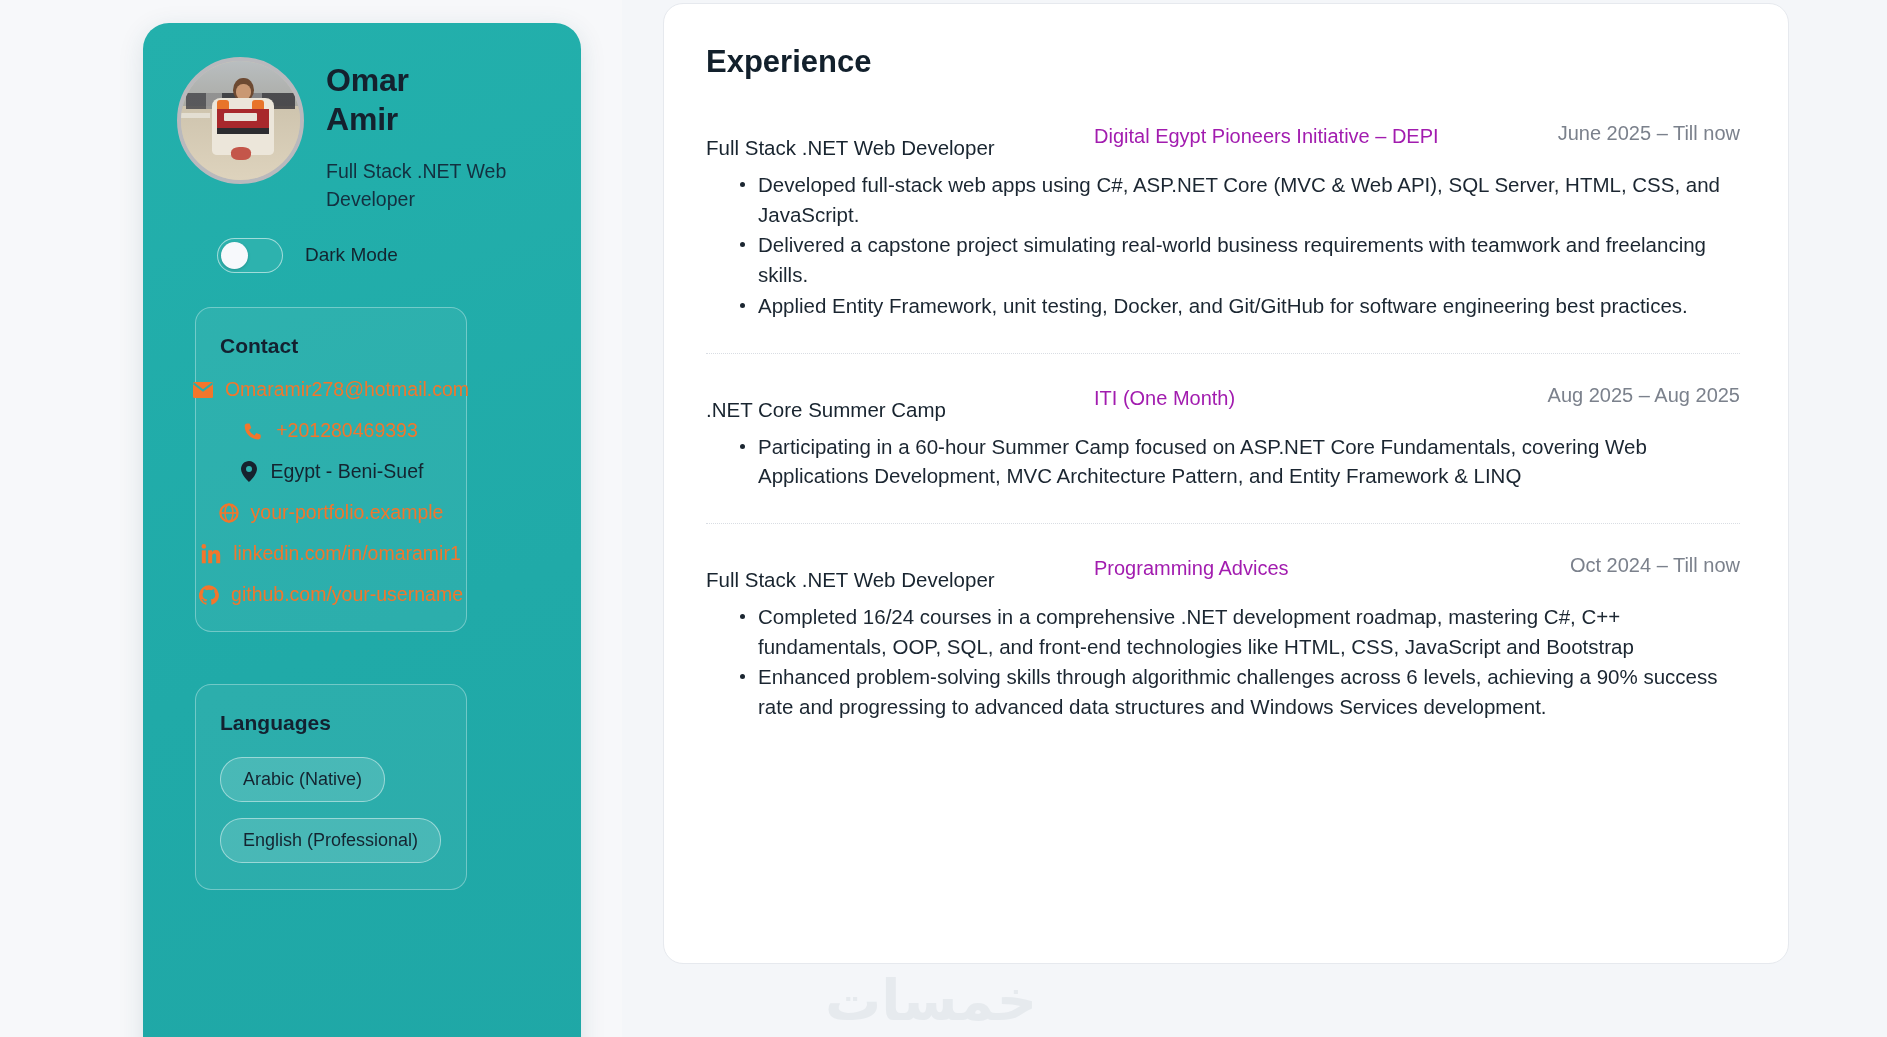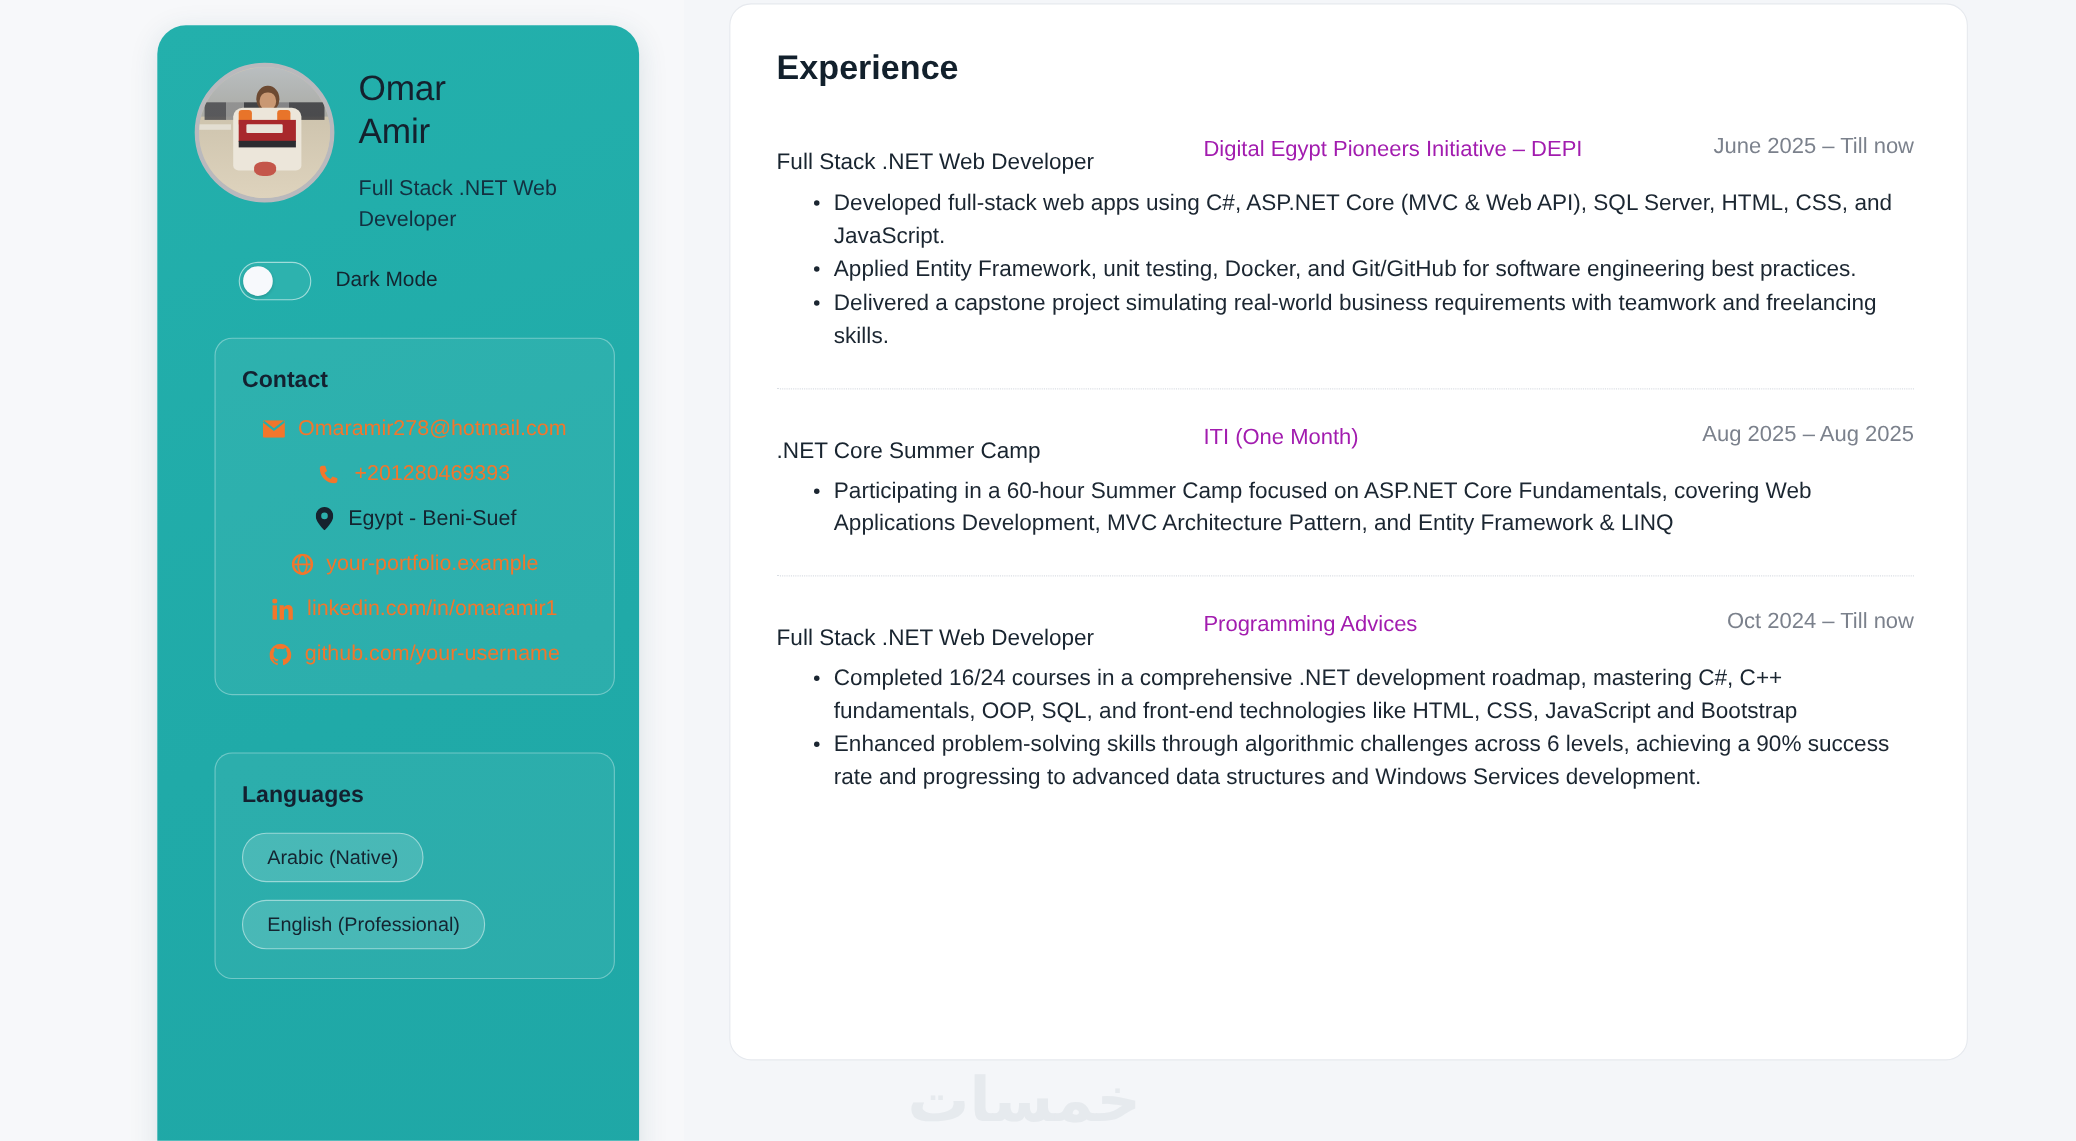--- a/index.html
+++ b/index.html
@@ -105,21 +105,21 @@
     width: 17%; height: 11%;
     background: #c4564a; border-radius: 40%;
   }
   .avatar .rail {
     position: absolute; left: 0; top: 44%;
     width: 24%; height: 4%;
     background: #e3ded2;
   }
   .name-block { padding-top: 4px; }
   .name {
-    font-size: 32px; font-weight: normal;
+    font-size: 32px; font-weight: bold;
     color: #14212e; line-height: 1.22;
     letter-spacing: -.2px;
   }
   .role {
     margin-top: 18px;
     font-size: 19.5px;
     color: #133040;
     line-height: 1.45;
     max-width: 205px;
   }
@@ -142,21 +142,21 @@
     background: #f7f9fc;
     box-shadow: 0 1px 3px rgba(0,0,0,.18);
   }
   .toggle-label {
     font-size: 19px; color: #13242f;
   }
   
   .inner-card {
     margin-top: 34px;
     margin-left: 18px;
-    width: 364px;
+    width: 272px;
     background: rgba(255,255,255,0.055);
     border: 1px solid rgba(255,255,255,0.33);
     border-radius: 16px;
     padding: 26px 24px 26px 24px;
   }
   .inner-title {
     font-size: 21px; font-weight: bold;
     color: #132130; margin-bottom: 22px;
   }
   .contact-list { display: flex; flex-direction: column; gap: 21px; }
@@ -381,22 +381,22 @@
       <h1 class="section-title">Experience</h1>
 
       <section class="job job-1">
         <div class="job-head">
           <div class="job-title">Full Stack .NET Web Developer</div>
           <div class="job-org">Digital Egypt Pioneers Initiative – DEPI</div>
           <div class="job-date">June 2025 – Till now</div>
         </div>
         <ul class="job-bullets">
           <li>Developed full-stack web apps using C#, ASP.NET Core (MVC &amp; Web API), SQL Server, HTML, CSS, and JavaScript.</li>
+          <li>Delivered a capstone project simulating real-world business requirements with teamwork and freelancing skills.</li>
           <li>Applied Entity Framework, unit testing, Docker, and Git/GitHub for software engineering best practices.</li>
-          <li>Delivered a capstone project simulating real-world business requirements with teamwork and freelancing skills.</li>
         </ul>
       </section>
 
       <section class="job job-2">
         <div class="job-head">
           <div class="job-title">.NET Core Summer Camp</div>
           <div class="job-org">ITI (One Month)</div>
           <div class="job-date">Aug 2025 – Aug 2025</div>
         </div>
         <ul class="job-bullets">

